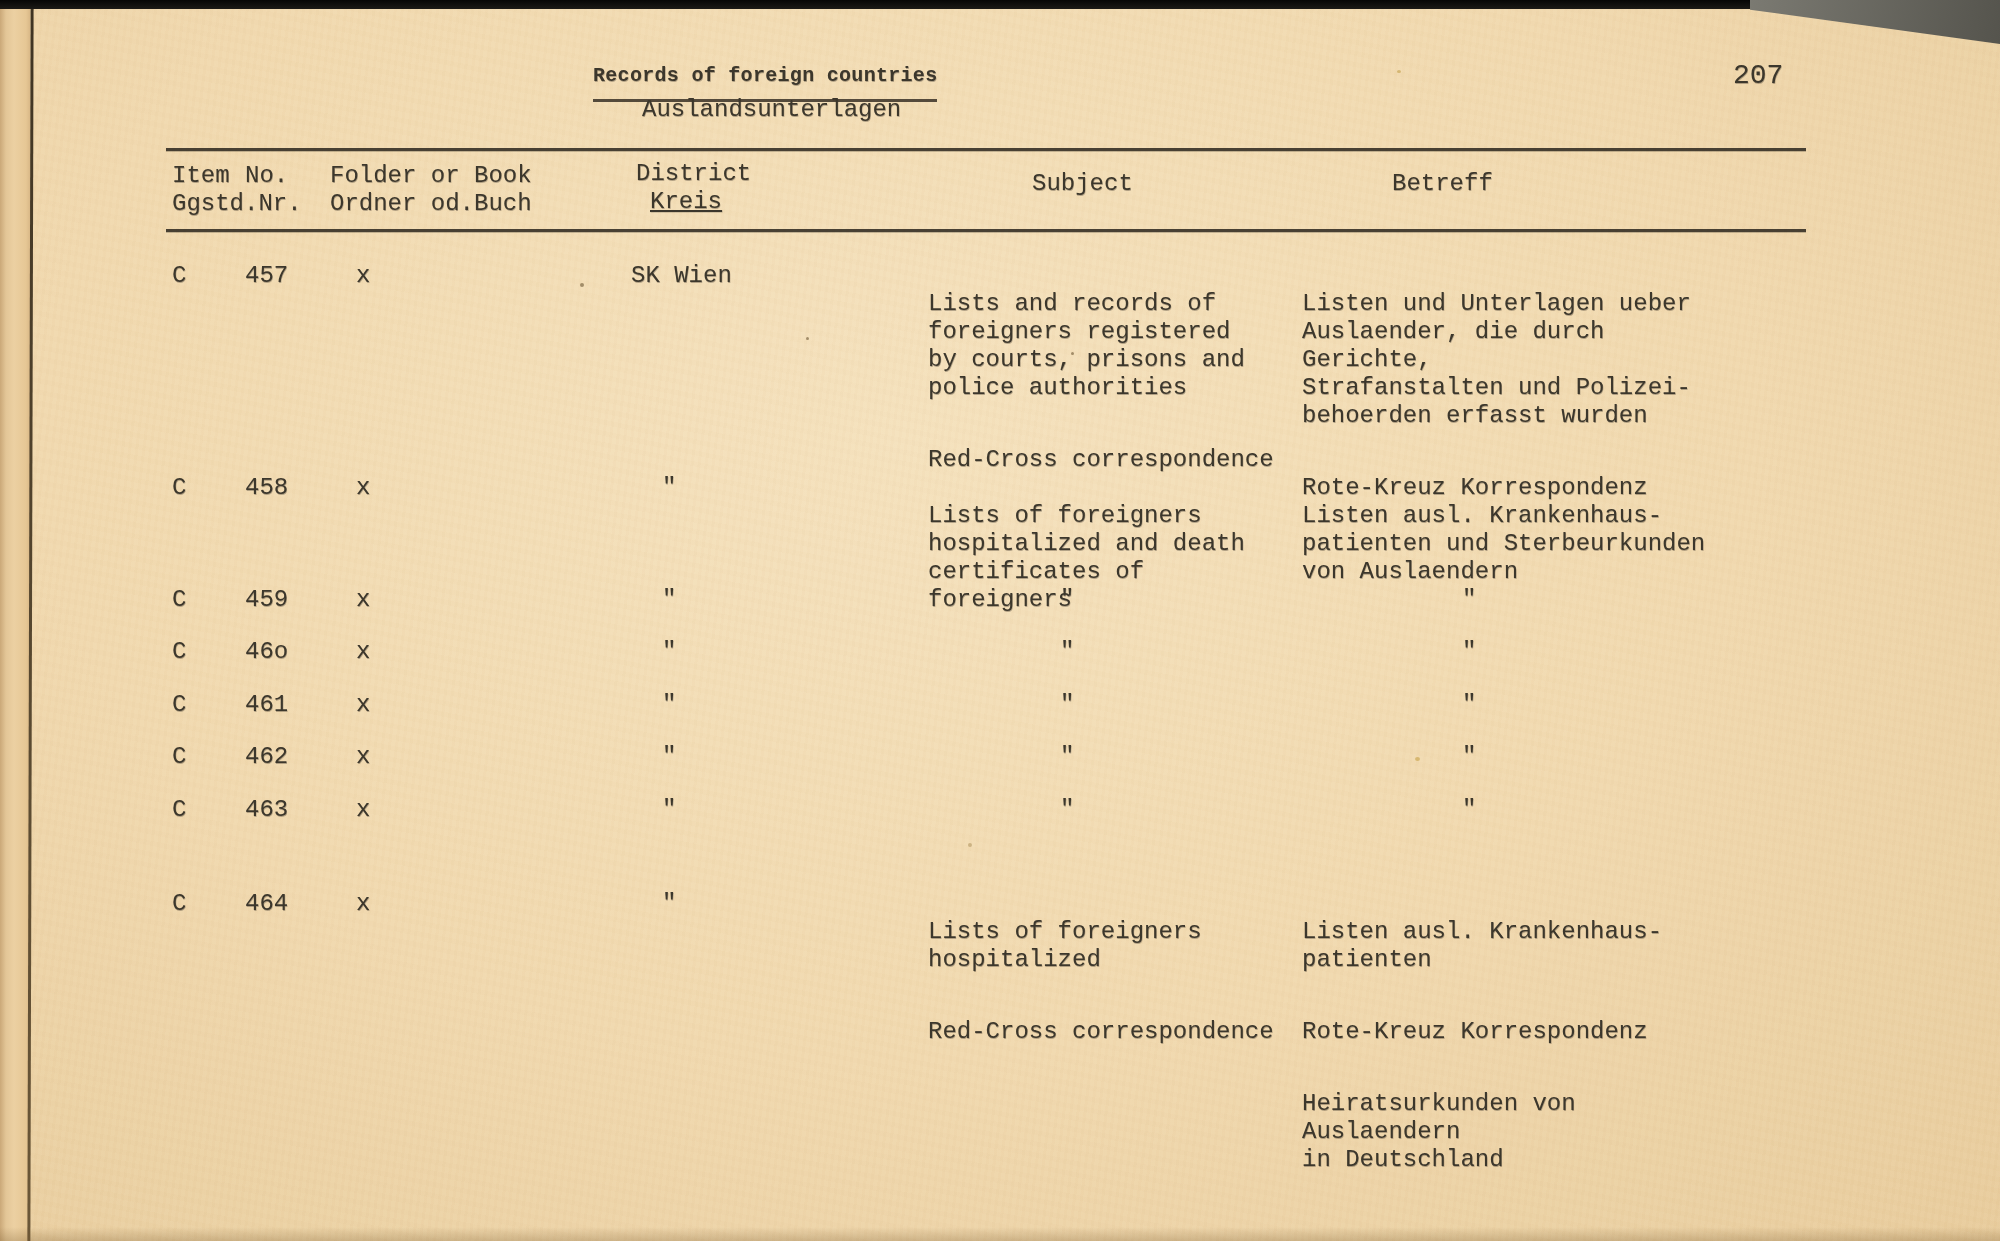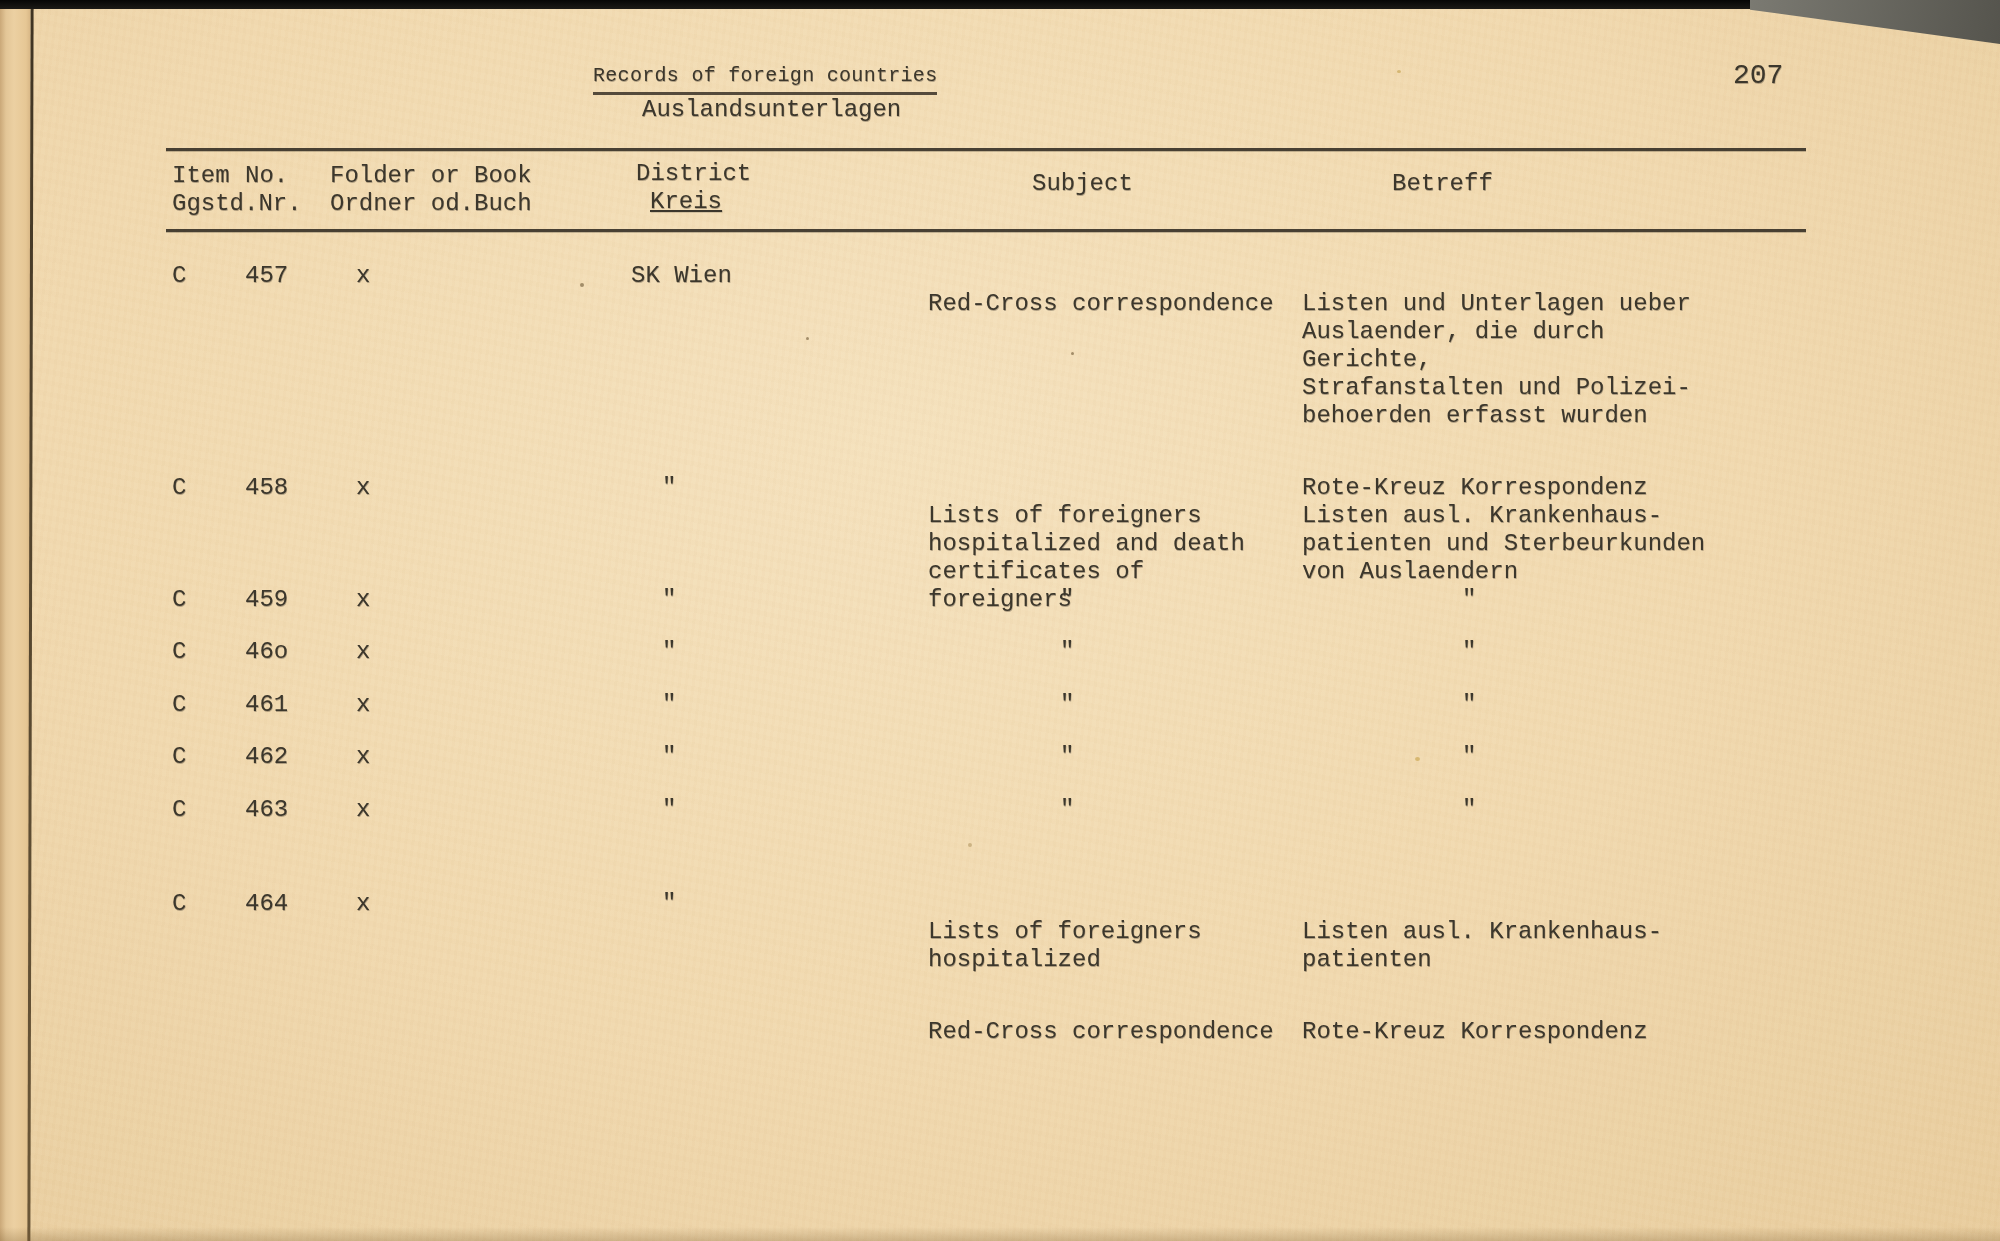--- a/index.html
+++ b/index.html
@@ -54,22 +54,22 @@
 
   
   .tw{
     position:absolute;color:#3c372c;font-size:24px;line-height:28px;
     text-shadow:0.5px 0.5px 0 rgba(58,50,40,.35);
     white-space:pre-line;
   }
 
   .page-number{left:1733px;top:62px;font-size:28px;}
   .title{
-    left:593px;top:62px;font-size:20px;font-weight:normal;letter-spacing:.3px;
-    border-bottom:3px solid rgba(56,48,38,.85);padding-bottom:2px;
+    left:593px;top:62px;font-size:20px;font-weight:bold;letter-spacing:.3px;
+    border-bottom:3px solid rgba(56,48,38,.85);padding-bottom:9px;
   }
   .subtitle{left:642px;top:96px;}
 
   .rule{position:absolute;height:3px;background:rgba(48,42,33,.88);}
   .rule-top{left:166px;top:148px;width:1640px;box-shadow:0 1px 0 rgba(48,42,33,.25);}
   .rule-mid{left:166px;top:229px;width:1640px;box-shadow:0 1px 0 rgba(48,42,33,.25);}
 
   
   .h-item-1{left:172px;top:162px;}
   .h-no-1{left:245px;top:162px;}
@@ -138,20 +138,24 @@
   <div class="tw h-item-2">Ggstd.Nr.</div>
   <div class="tw h-folder-2">Ordner od.Buch</div>
   <div class="tw h-district-2">Kreis</div>
   <div class="rule rule-mid"></div>
 
   <div class="tw y457 col-item c-item">C</div>
   <div class="tw y457 col-no c-no">457</div>
   <div class="tw y457 col-folder c-folder">x</div>
   <div class="tw y457 col-district c-district">SK Wien</div>
   <div class="tw y457 col-subject c-subject cellblock">
+    <p>Lists and records of
+foreigners registered
+by courts, prisons and
+police authorities</p>
     <p>Red-Cross correspondence</p>
   </div>
   <div class="tw y457 col-betreff c-betreff cellblock">
     <p>Listen und Unterlagen ueber
 Auslaender, die durch Gerichte,
 Strafanstalten und Polizei-
 behoerden erfasst wurden</p>
     <p>Rote-Kreuz Korrespondenz</p>
   </div>
 
@@ -211,15 +215,17 @@
   <div class="tw y464 col-district-ditto">"</div>
   <div class="tw y464 col-subject c-subject cellblock">
     <p>Lists of foreigners
 hospitalized</p>
     <p>Red-Cross correspondence</p>
   </div>
   <div class="tw y464 col-betreff c-betreff cellblock">
     <p>Listen ausl. Krankenhaus-
 patienten</p>
     <p>Rote-Kreuz Korrespondenz</p>
+    <p>Heiratsurkunden von Auslaendern
+in Deutschland</p>
   </div>
 
 </div>
 
 </body></html>

